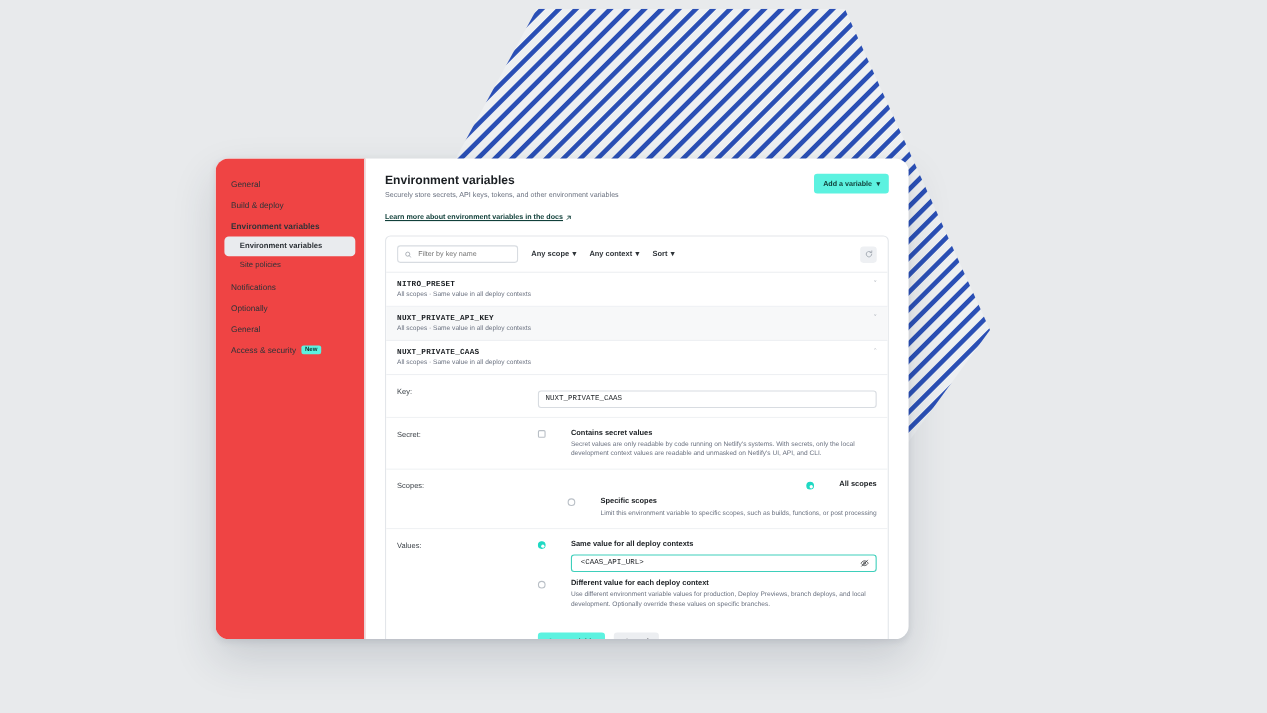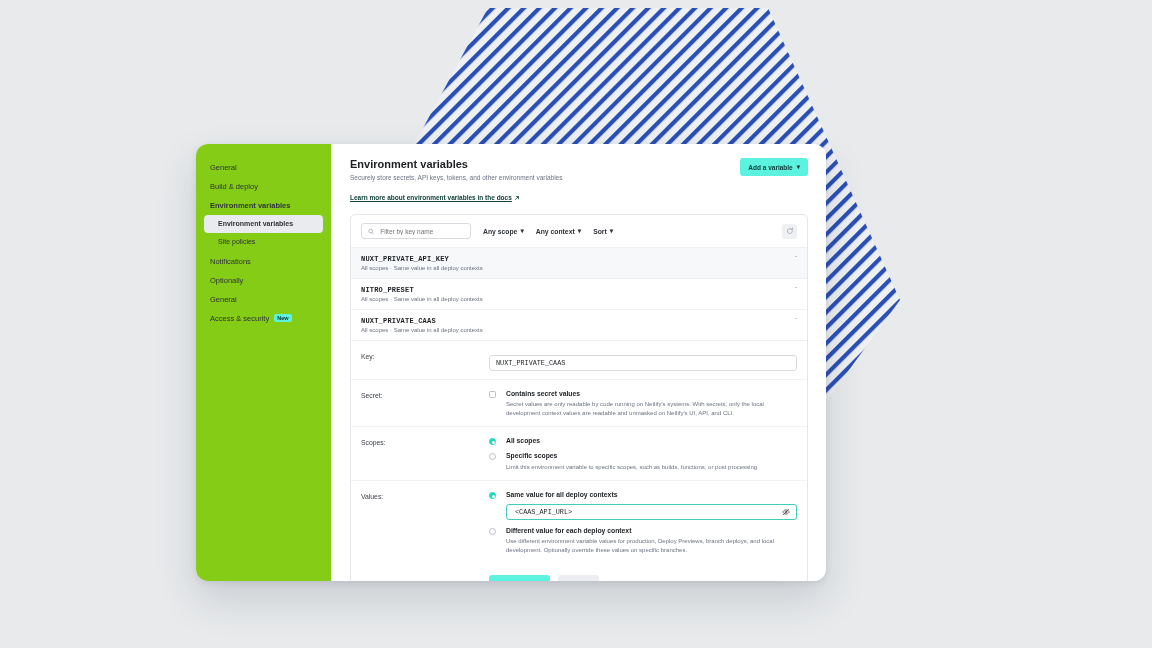--- a/index.html
+++ b/index.html
@@ -27,21 +27,21 @@
     border-radius:12px;
     box-shadow:0 18px 40px rgba(40,50,70,0.16), 0 2px 6px rgba(40,50,70,0.10);
     display:flex;
     overflow:hidden;
   }
 
   
   #sidebar {
     width:136px;
     flex:0 0 136px;
-    background:#84cc16;
+    background:#ef4444;
     border-right:1px solid #e6e8ec;
     padding:14px 0 0 0;
   }
   .nav-item {
     font-size:7.5px;
     color:#2e3338;
     padding:5px 12px 5px 14px;
     line-height:1.2;
     white-space:nowrap;
     display:flex; align-items:center; gap:5px;
@@ -174,21 +174,21 @@
     background:#fff;
   }
   .value-input {
     border:none; outline:none; flex:1 1 auto;
     font-size:6.8px; color:#1b1f23;
     font-family:"Liberation Mono", monospace;
     background:transparent;
   }
   .eye-btn { cursor:pointer; display:flex; align-items:center; }
 
-  .opt { display:flex; align-items:flex-start; gap:10px; }
+  .opt { display:flex; align-items:flex-start; gap:23px;justify-content:flex-end; }
   .opt + .opt { margin-top:7px; }
   .cbox {
     width:7px; height:7px; border:1px solid #b9bfc6;
     border-radius:1.5px; background:#fff;
     flex:0 0 7px; margin-top:1px;
   }
   .radio {
     width:7px; height:7px; border-radius:50%;
     border:1px solid #b9bfc6; background:#fff;
     flex:0 0 7px; margin-top:1px;
@@ -314,31 +314,31 @@
           <span>▾</span>
         </div>
         <div id="refresh-btn">
           <svg width="8" height="8" viewBox="0 0 16 16">
             <path d="M13 8a5 5 0 1 1-1.6-3.6" stroke="#9aa2ab" stroke-width="1.5" fill="none" stroke-linecap="round"></path>
             <path d="M13 2.2 V5.2 H10" stroke="#9aa2ab" stroke-width="1.5" fill="none" stroke-linecap="round" stroke-linejoin="round"></path>
           </svg>
         </div>
       </div>
 
+      <div class="var-row">
+        <div>
+          <div class="var-name">NITRO_PRESET</div>
+          <div class="var-meta">All scopes  ·  Same value in all deploy contexts</div>
+        </div>
+        <span class="chev">ˇ</span>
+      </div>
+
       <div class="var-row alt">
         <div>
           <div class="var-name">NUXT_PRIVATE_API_KEY</div>
-          <div class="var-meta">All scopes  ·  Same value in all deploy contexts</div>
-        </div>
-        <span class="chev">ˇ</span>
-      </div>
-
-      <div class="var-row">
-        <div>
-          <div class="var-name">NITRO_PRESET</div>
           <div class="var-meta">All scopes  ·  Same value in all deploy contexts</div>
         </div>
         <span class="chev">ˇ</span>
       </div>
 
       <div class="var-row">
         <div>
           <div class="var-name">NUXT_PRIVATE_CAAS</div>
           <div class="var-meta">All scopes  ·  Same value in all deploy contexts</div>
         </div>

